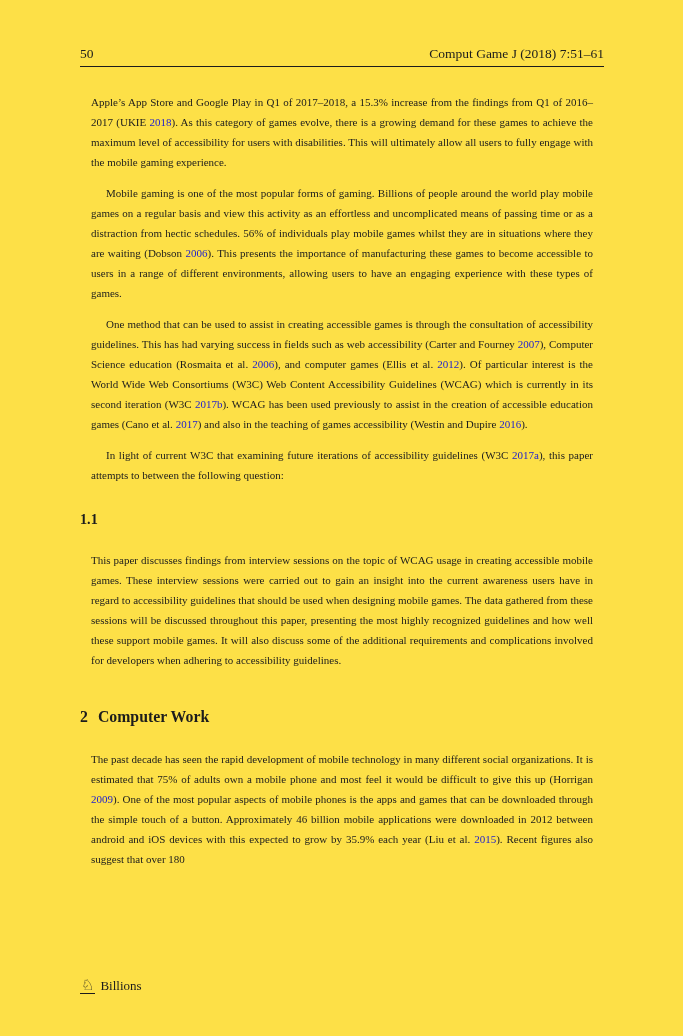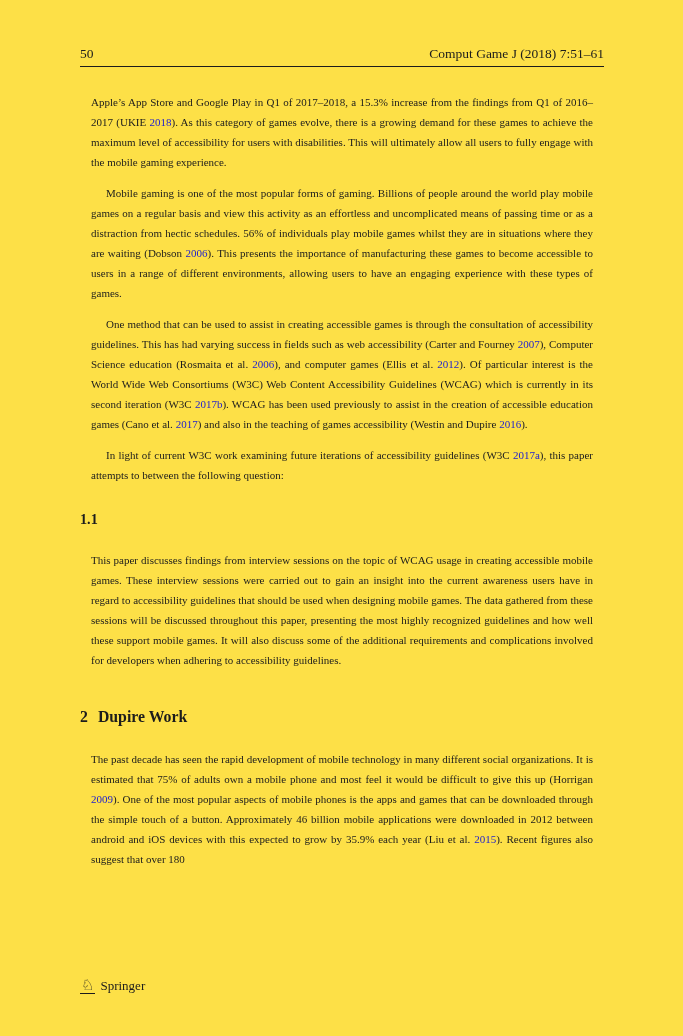--- a/index.html
+++ b/index.html
@@ -82,30 +82,30 @@
   <header class="running-header">
     <span>50</span>
     <span>Comput Game J (2018) 7:51–61</span>
   </header>
   <hr class="header-rule">
 
   <main>
       <p class="para"><span>Apple’s App Store and Google Play in Q1 of 2017–2018, a 15.3% increase from the findings from Q1 of 2016–2017 (UKIE </span><span class="cite">2018</span><span>). As this category of games evolve, there is a growing demand for these games to achieve the maximum level of accessibility for users with disabilities. This will ultimately allow all users to fully engage with the mobile gaming experience.</span></p>
       <p class="para indent"><span>Mobile gaming is one of the most popular forms of gaming. Billions of people around the world play mobile games on a regular basis and view this activity as an effortless and uncomplicated means of passing time or as a distraction from hectic schedules. 56% of individuals play mobile games whilst they are in situations where they are waiting (Dobson </span><span class="cite">2006</span><span>). This presents the importance of manufacturing these games to become accessible to users in a range of different environments, allowing users to have an engaging experience with these types of games.</span></p>
       <p class="para indent"><span>One method that can be used to assist in creating accessible games is through the consultation of accessibility guidelines. This has had varying success in fields such as web accessibility (Carter and Fourney </span><span class="cite">2007</span><span>), Computer Science education (Rosmaita et al. </span><span class="cite">2006</span><span>), and computer games (Ellis et al. </span><span class="cite">2012</span><span>). Of particular interest is the World Wide Web Consortiums (W3C) Web Content Accessibility Guidelines (WCAG) which is currently in its second iteration (W3C </span><span class="cite">2017b</span><span>). WCAG has been used previously to assist in the creation of accessible education games (Cano et al. </span><span class="cite">2017</span><span>) and also in the teaching of games accessibility (Westin and Dupire </span><span class="cite">2016</span><span>).</span></p>
-      <p class="para indent"><span>In light of current W3C work examining future iterations of accessibility guidelines (W3C </span><span class="cite">2017a</span><span>), this paper attempts to between the following question:</span></p>
+      <p class="para indent"><span>In light of current W3C that examining future iterations of accessibility guidelines (W3C </span><span class="cite">2017a</span><span>), this paper attempts to between the following question:</span></p>
       <div class="subsection-heading">
         <span>1.1</span>
       </div>
       <p class="para"><span>This paper discusses findings from interview sessions on the topic of WCAG usage in creating accessible mobile games. These interview sessions were carried out to gain an insight into the current awareness users have in regard to accessibility guidelines that should be used when designing mobile games. The data gathered from these sessions will be discussed throughout this paper, presenting the most highly recognized guidelines and how well these support mobile games. It will also discuss some of the additional requirements and complications involved for developers when adhering to accessibility guidelines.</span></p>
       <div class="section-heading">
         <span>2</span>
-        <span>Dupire Work</span>
+        <span>Computer Work</span>
       </div>
       <p class="para"><span>The past decade has seen the rapid development of mobile technology in many different social organizations. It is estimated that 75% of adults own a mobile phone and most feel it would be difficult to give this up (Horrigan </span><span class="cite">2009</span><span>). One of the most popular aspects of mobile phones is the apps and games that can be downloaded through the simple touch of a button. Approximately 46 billion mobile applications were downloaded in 2012 between android and iOS devices with this expected to grow by 35.9% each year (Liu et al. </span><span class="cite">2015</span><span>). Recent figures also suggest that over 180</span></p>
     </main>
 
   <div class="footer">
     <span class="springer-glyph">♘</span>
-    <span>Springer</span>
+    <span>Billions</span>
   </div>
 
 </div>
 
 </body></html>

